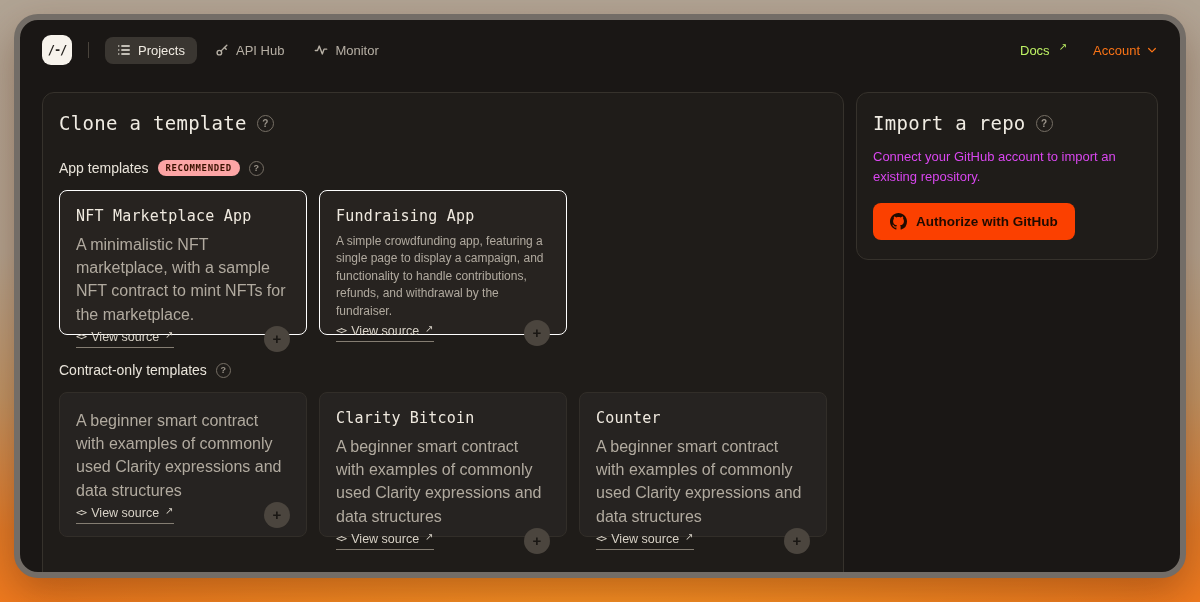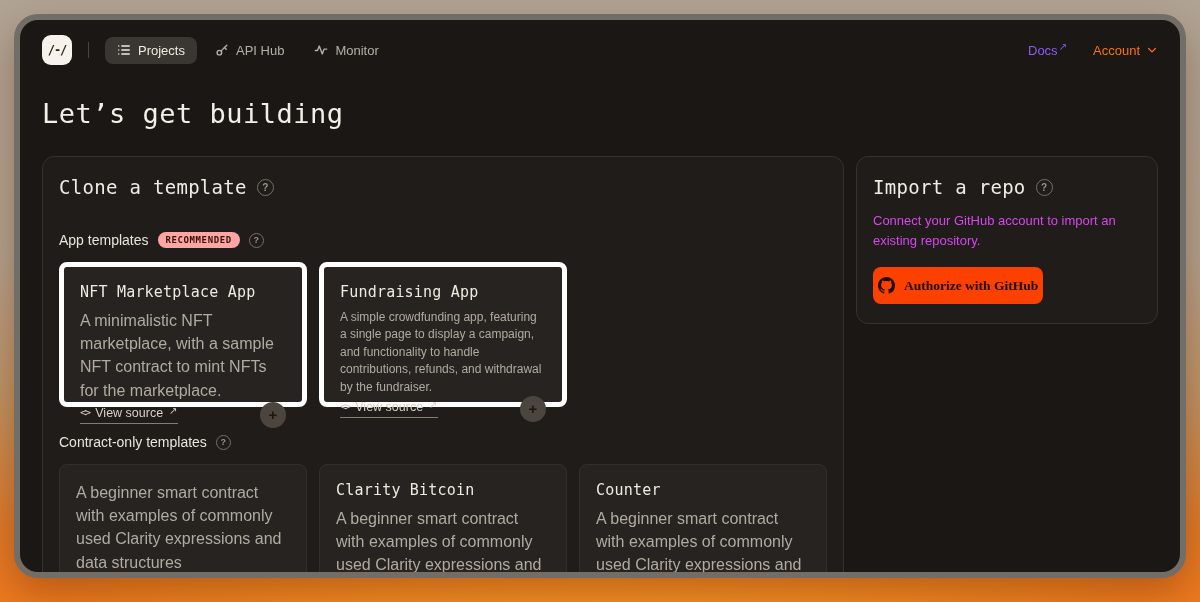--- a/index.html
+++ b/index.html
@@ -33,21 +33,21 @@
   .nav-items{ display:flex; align-items:center; gap:6px; }
   .nav-item{
     display:flex; align-items:center; gap:7px;
     padding:6px 12px; border-radius:8px;
     color:#b6afa4; font-size:13px; cursor:pointer; white-space:nowrap;
   }
   .nav-item.active{ background:#3a3631; color:#f0ebe2; }
   .nav-item svg{ width:14px; height:14px; stroke:currentColor; fill:none; stroke-width:1.6; stroke-linecap:round; stroke-linejoin:round; }
   .nav-spacer{ flex:1; }
   .nav-right{ display:flex; align-items:center; gap:26px; }
-  .nav-link{ color:#8b5cf6; font-size:13px; cursor:pointer; display:flex; align-items:flex-start; gap:1px; }
+  .nav-link{ color:#bef264; font-size:13px; cursor:pointer; display:flex; align-items:flex-start; gap:9px; }
   .sup-arrow{ font-size:10px; line-height:1; margin-top:-1px; }
   .account{ display:flex; align-items:center; gap:6px; color:#f97316; font-size:13px; cursor:pointer; }
   .account svg{ width:12px; height:12px; stroke:currentColor; fill:none; stroke-width:1.6; stroke-linecap:round; stroke-linejoin:round; }
 
   
   .page-title{
     margin-top:33px;
     font-family:"DejaVu Sans Mono", monospace;
     font-size:27px; font-weight:400; letter-spacing:.5px;
     color:#f3efe6;
@@ -80,21 +80,21 @@
     letter-spacing:.6px; padding:3px 8px; border-radius:999px;
   }
   .help-icon.small{ width:15px; height:15px; font-size:9px; }
 
   .cards-row{ display:flex; gap:12px; margin-top:14px; }
   .card{
     width:248px; height:145px; border-radius:8px;
     padding:16px 16px 12px; display:flex; flex-direction:column;
     cursor:pointer;
   }
-  .card.app{ background:#272320; border:5px solid #ffffff; }
+  .card.app{ background:#272320; border:1px solid #ffffff; }
   .card.contract{ background:#262321; border:1px solid #322e29; }
   .card-title{
     font-family:"DejaVu Sans Mono", monospace; font-size:15px; font-weight:400;
     color:#efe9df; margin-bottom:8px; letter-spacing:.2px;
   }
   .card-desc{ font-size:16px; line-height:1.45; color:#b1aa9f; }
   .card-footer{ margin-top:auto; display:flex; align-items:center; justify-content:space-between; }
   .view-source{
     display:inline-flex; align-items:center; gap:6px;
     color:#d7d1c6; font-size:12.5px;
@@ -105,24 +105,24 @@
   .plus-button{
     width:26px; height:26px; border-radius:50%; background:#4b453e;
     color:#1a1714; font-size:15px; font-weight:bold;
     display:flex; align-items:center; justify-content:center; cursor:pointer; flex:none;
     line-height:1; padding-bottom:1px;
   }
 
   
   .import-desc{ margin-top:13px; font-size:13px; line-height:1.5; color:#d946ef; }
   .github-button{
-    margin-top:17px; display:inline-flex; align-items:flex-end; gap:9px;
+    margin-top:17px; display:inline-flex; align-items:center; gap:9px;
     background:#fb4000; color:#200b00;
-    border:none; border-radius:8px; padding:10px 5px;
-    font-family:Liberation Serif, serif; font-size:13.5px; font-weight:bold;
+    border:none; border-radius:8px; padding:10px 17px;
+    font-family:Liberation Sans, sans-serif; font-size:13.5px; font-weight:bold;
     cursor:pointer;
   }
   .github-button svg{ width:17px; height:17px; fill:#200b00; }
 </style>
 </head>
 <body>
 
 <div class="window">
   <div class="inner">
 
@@ -166,31 +166,30 @@
         </div>
         <div class="account">
           <span>Account</span>
           <svg viewBox="0 0 16 16">
               <path d="M3.5 6l4.5 4.5L12.5 6"></path>
             </svg>
         </div>
       </div>
     </div>
 
-    <h1 class="page-title">Let’s get building</h1>
 
     <div class="content">
 
       <div class="panel clone-panel">
         <div class="panel-title-row">
           <div class="panel-title">Clone a template</div>
           <div class="help-icon">?</div>
         </div>
 
-        <div class="section-row" style="margin-top:34px;">
+        <div class="section-row" style="margin-top:26px;">
           <div class="section-label">App templates</div>
           <div class="badge">RECOMMENDED</div>
           <div class="help-icon small">?</div>
         </div>
 
         <div class="cards-row">
           <div class="card app">
             <div class="card-title">NFT Marketplace App</div>
             <div class="card-desc">A minimalistic NFT marketplace, with a sample NFT contract to mint NFTs for the marketplace.</div>
             <div class="card-footer">

